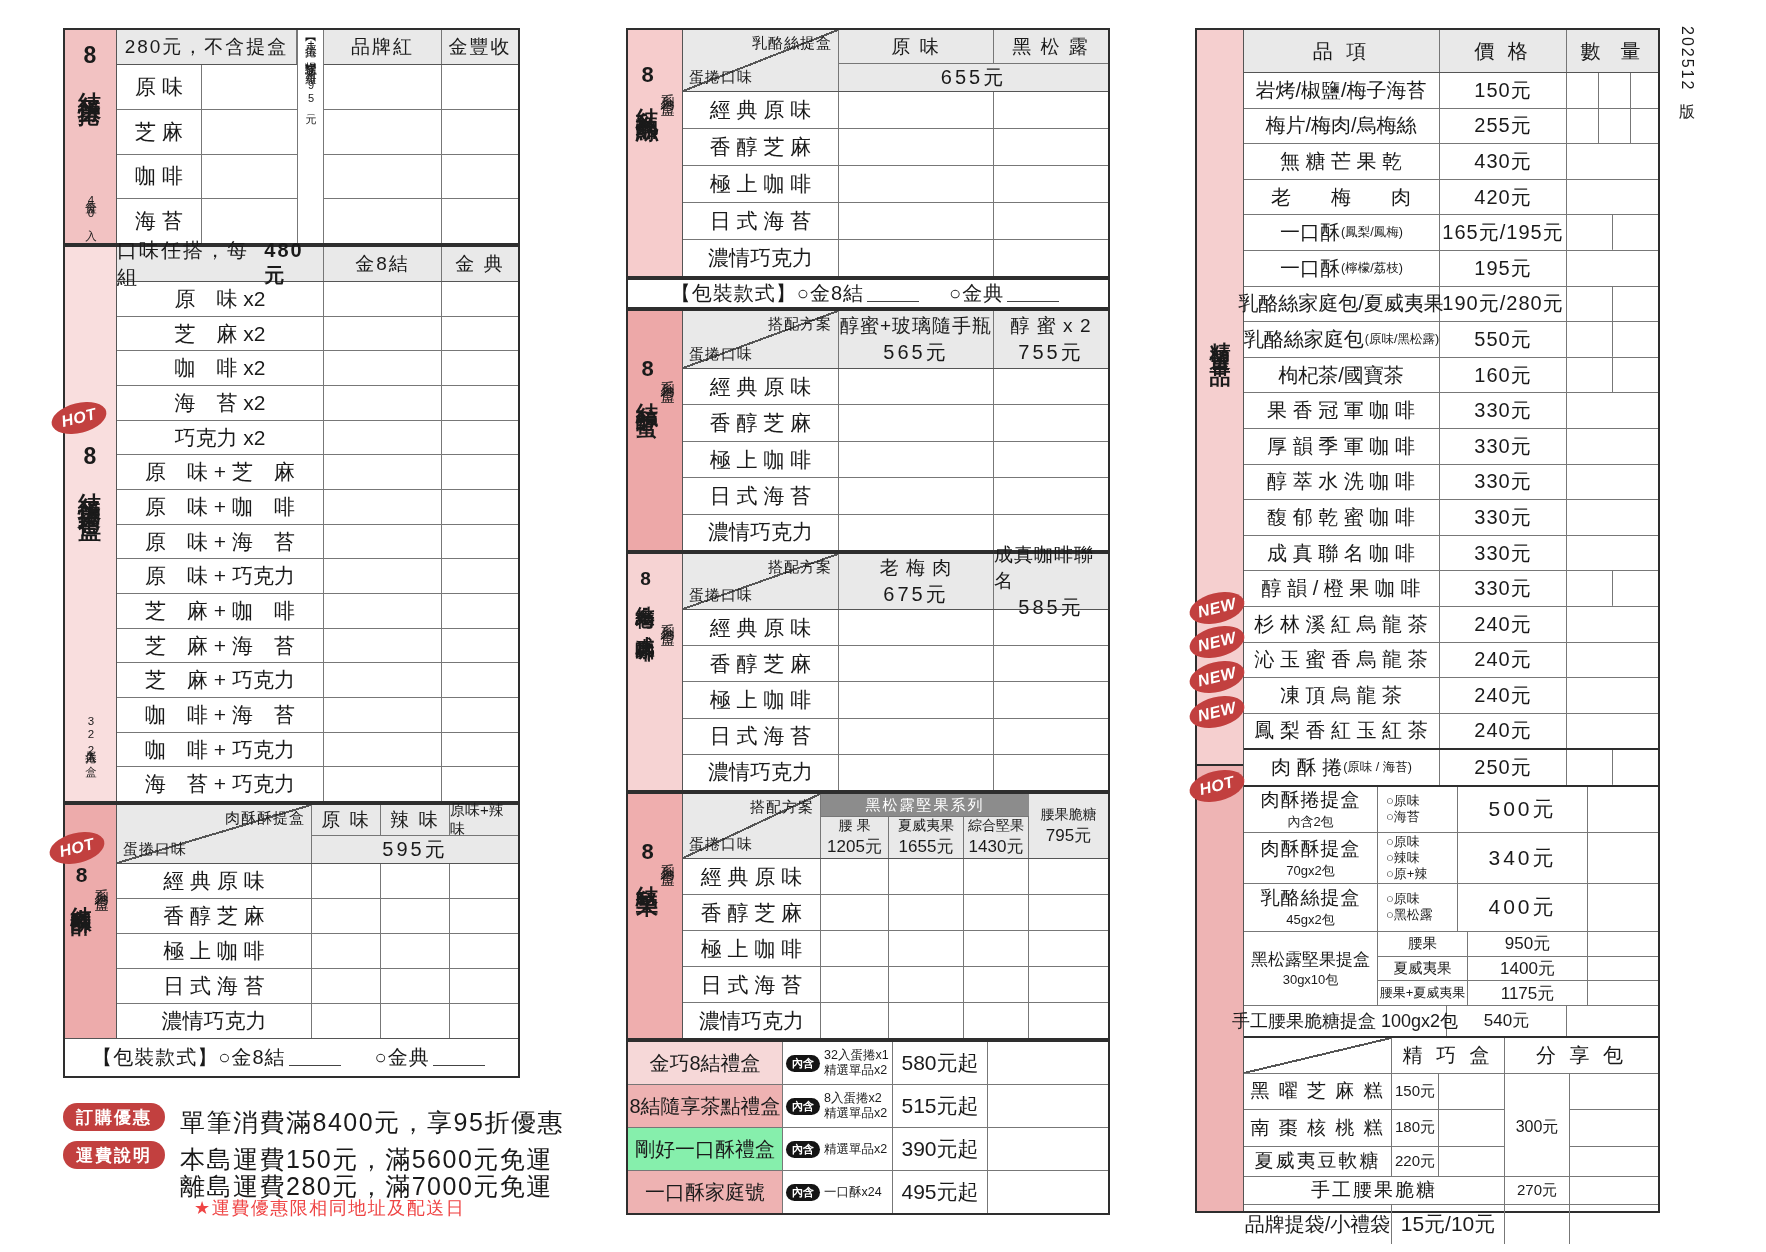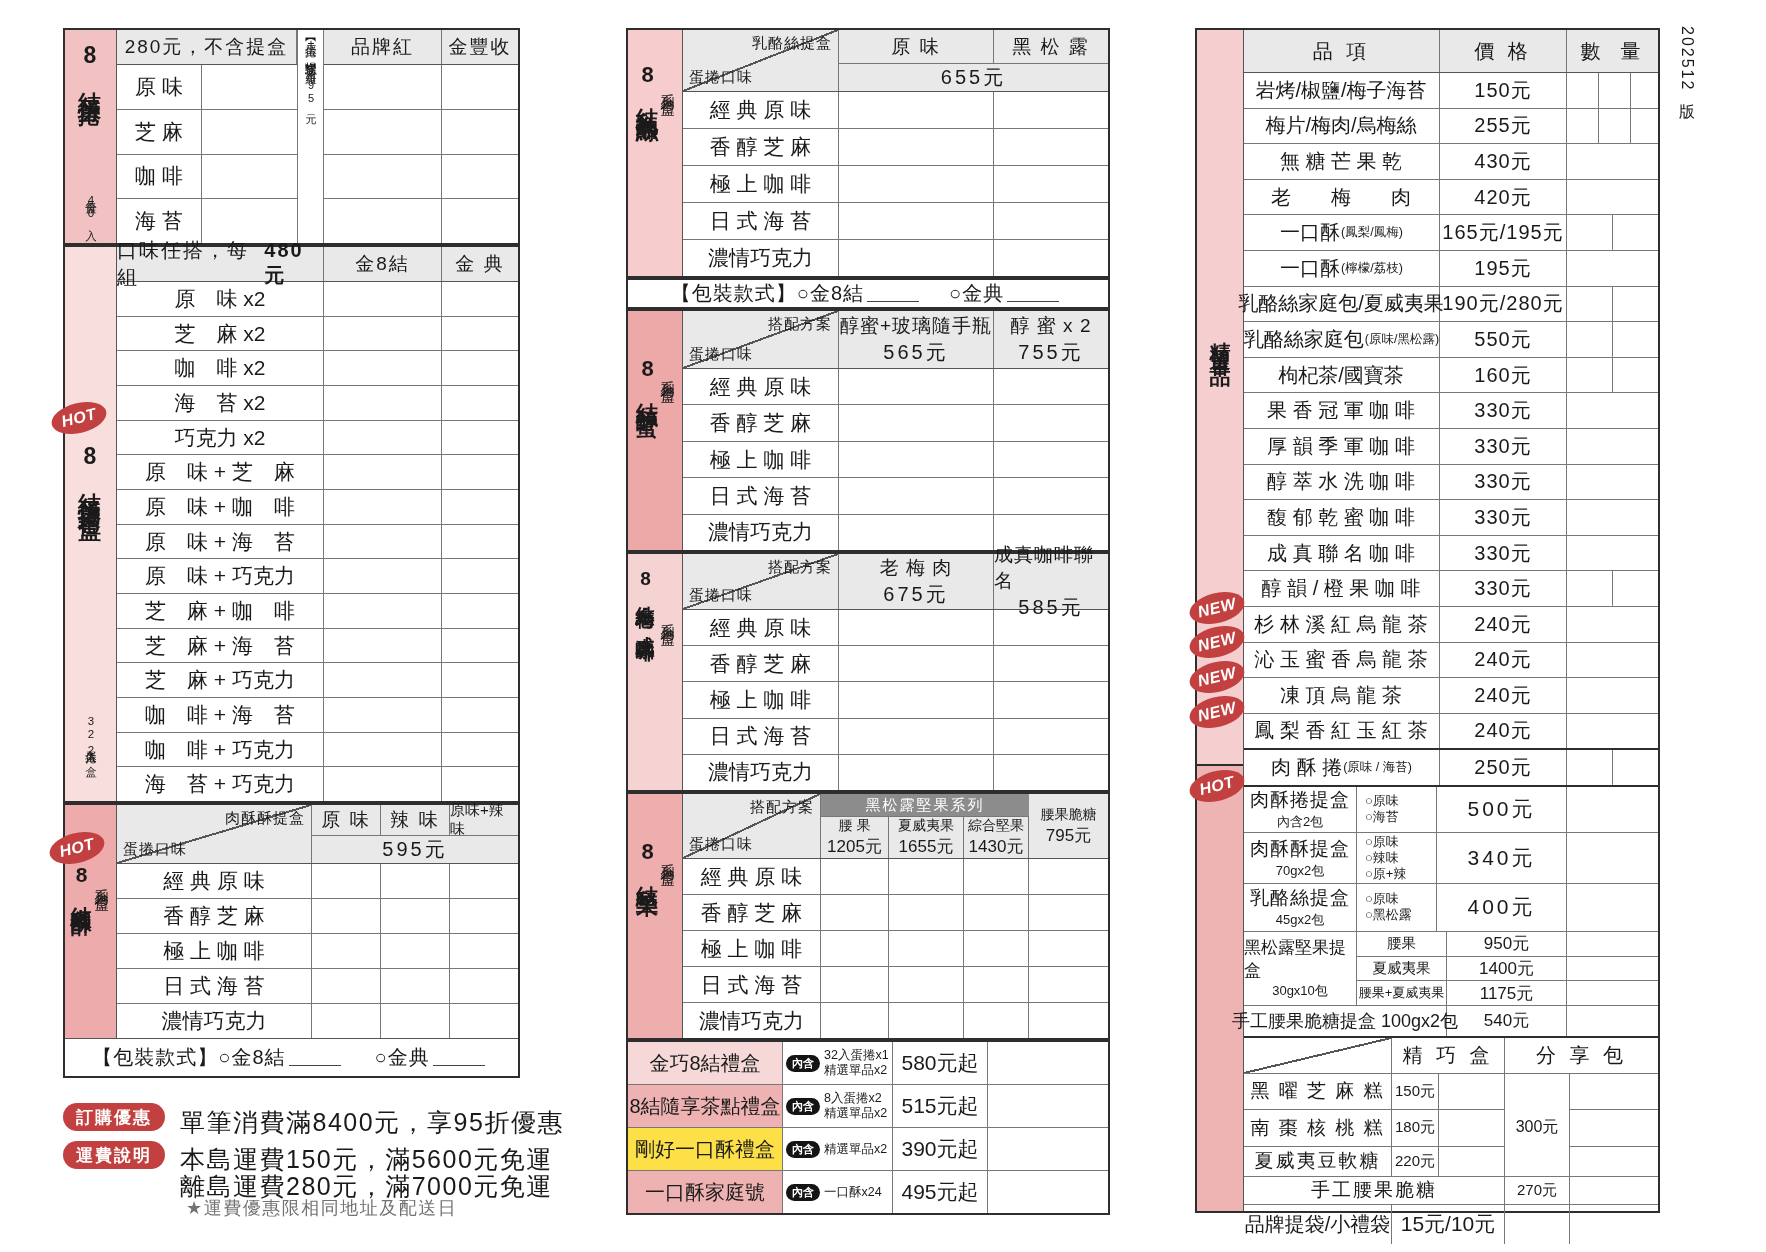--- a/index.html
+++ b/index.html
@@ -72,41 +72,41 @@
   
   #gifts .name{width:155px;font-size:20px;border-right:1px solid #777;display:flex;
                align-items:center;justify-content:center;white-space:nowrap;box-sizing:border-box;}
   #gifts .cont{width:110px;border-right:1px solid #777;display:flex;align-items:center;
                padding-left:3px;box-sizing:border-box;}
   #gifts .price{width:95px;border-right:1px solid #777;display:flex;align-items:center;
                 justify-content:center;font-size:21px;box-sizing:border-box;}
   #gifts .qty{flex:1;}
   #gifts .row:nth-child(1) .name{background:#f6d8d8;}
   #gifts .row:nth-child(2) .name{background:#eeb2b2;}
-  #gifts .row:nth-child(3) .name{background:#fde047;}
+  #gifts .row:nth-child(3) .name{background:#86efac;}
   #gifts .row:nth-child(4) .name{background:#eeb2b2;}
   .clines{display:flex;flex-direction:column;font-size:12.5px;font-weight:500;line-height:1.2;}
   
   #rt .band{width:47px;border-right:1px solid #555;
     background:linear-gradient(#f5cfcf 0 734px,#2e2e2e 734px 736px,#eeb4b4 736px 100%);}
   #rt .hrow{height:42px;}
   #rt .hi{width:196px;} #rt .hp{width:127px;} #rt .hq{flex:1;font-family:Liberation Mono, monospace;}
   #rt .rrows{flex:none;display:flex;flex-direction:column;}
   #rt .rrows .row{height:34.6px;flex:none;}
   #rt .rlab{width:196px;} #rt .rprice{width:127px;font-size:20px;letter-spacing:1px;} #rt .q{flex:1;}
   #rt .rlab .main{font-size:20px;} #rt .rlab .sm{font-size:12.5px;margin-left:1px;}
   #rt .rrows .row:nth-child(-n+2) .q{background-image:linear-gradient(#777,#777),linear-gradient(#777,#777);
      background-size:1px 100%;background-repeat:no-repeat;background-position:31px 0,63px 0;}
   #rt .rrows .row:nth-child(5) .q,#rt .rrows .row:nth-child(7) .q,#rt .rrows .row:nth-child(8) .q,
   #rt .rrows .row:nth-child(9) .q,#rt .rrows .row:nth-child(15) .q,#rt .rrows .row:nth-child(20) .q{
      background-image:linear-gradient(#777,#777);background-size:1px 100%;
      background-repeat:no-repeat;background-position:center;}
   #rt .rrows .row:nth-child(20){border-top:2px solid #2e2e2e;}
   .brow{display:flex;border-top:1px solid #777;flex:none;}
-  .blab{width:113px;display:flex;flex-direction:column;align-items:center;justify-content:center;
+  .blab{width:134px;display:flex;flex-direction:column;align-items:center;justify-content:center;
         border-right:1px solid #777;box-sizing:border-box;}
   .blab .l1{font-size:19px;letter-spacing:1px;} .blab .l2{font-size:13px;}
   .bopt{width:80px;display:flex;flex-direction:column;justify-content:center;padding-left:8px;
         border-right:1px solid #777;box-sizing:border-box;font-size:13px;line-height:1.25;}
   .bprice{width:130px;display:flex;align-items:center;justify-content:center;font-size:21px;
           letter-spacing:3px;border-right:1px solid #777;box-sizing:border-box;}
   .bqty{flex:1;}
   .nsub{flex:1;display:flex;flex-direction:column;}
   .nrow{display:flex;flex:1;}
   .nrow + .nrow{border-top:1px solid #777;}
@@ -344,21 +344,21 @@
       <span style="margin-left:28px">○金典</span>
         <span class="bl-line"></span>
     </div>
   </div>
 
   <div class="pill" style="left:63px;top:1103px">訂購優惠</div>
   <div class="ntext" style="left:180px;top:1106px">單筆消費滿8400元，享95折優惠</div>
   <div class="pill" style="left:63px;top:1141px">運費說明</div>
   <div class="ntext" style="left:180px;top:1143px">本島運費150元，滿5600元免運</div>
   <div class="ntext" style="left:180px;top:1170px">離島運費280元，滿7000元免運</div>
-  <div class="ntext" style="left:186px;top:1196px;font-size:18px;color:#737373">★運費優惠限相同地址及配送日</div>
+  <div class="ntext" style="left:194px;top:1196px;font-size:18px;color:#ef4444">★運費優惠限相同地址及配送日</div>
 
   <div class="sec" id="m1" style="left:626px;top:28px;width:484px;height:250px">
     <div class="band" style="width:55px;background:#f6cccc">
       <div class="vbig" style="left:4px;top:32px;font-size:22px;letter-spacing:4px">8結乳酪絲</div>
       <div class="vsub" style="left:31px;top:52px">系列禮盒</div>
     </div>
     <div class="content">
       <div class="hrow" style="height:61px;border-bottom:1px solid #555">
         <div class="dg gray" style="width:156px;border-right:1px solid #777;box-sizing:border-box">
           <span class="tr">乳酪絲提盒</span>

